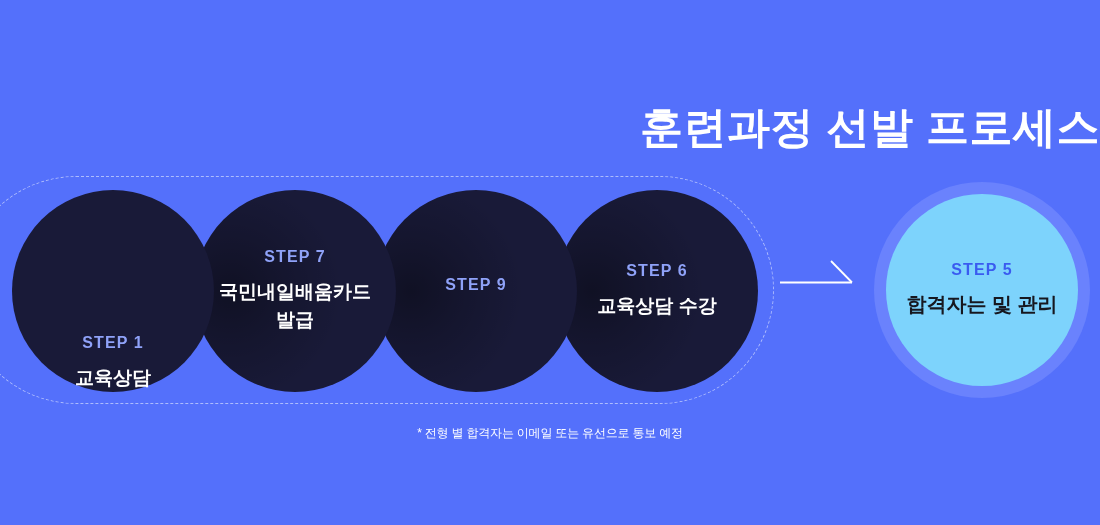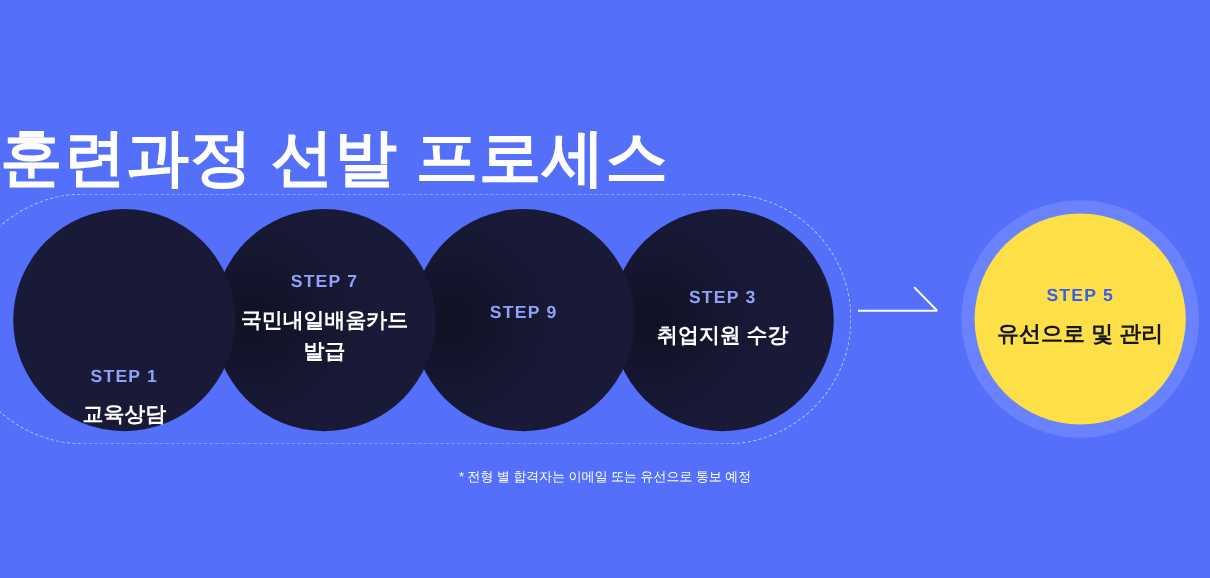--- a/index.html
+++ b/index.html
@@ -22,22 +22,22 @@
     height: 525px;
     background: #5470fb;
   }
 
   
   .page-title {
     position: absolute;
     top: 74px;
     left: 0;
     width: 1100px;
-    text-align: left;
-    font-size: 57px;
+    text-align: right;
+    font-size: 43px;
     font-weight: 700;
     letter-spacing: 0.5px;
     color: #ffffff;
     line-height: 1.15;
     white-space: nowrap;
   }
 
   
   .dashed-capsule {
     position: absolute;
@@ -119,21 +119,21 @@
     background: #6a82fd;
     z-index: 6;
   }
   .circle-final {
     position: absolute;
     left: 886px;
     top: 194px;
     width: 192px;
     height: 192px;
     border-radius: 50%;
-    background: #fde047;
+    background: #7dd3fc;
     display: flex;
     flex-direction: column;
     align-items: center;
     justify-content: center;
     text-align: center;
     z-index: 7;
   }
   .circle-final .step-label {
     color: #3a5bf0;
     margin-bottom: 11px;
@@ -174,30 +174,30 @@
   <div class="circle-dark c2">
     <div class="step-label">STEP 7</div>
     <div class="step-title">국민내일배움카드 발급</div>
   </div>
 
   <div class="circle-dark c3">
     <div class="step-label">STEP 9</div>
   </div>
 
   <div class="circle-dark c4">
-    <div class="step-label">STEP 3</div>
-    <div class="step-title">취업지원 수강</div>
+    <div class="step-label">STEP 6</div>
+    <div class="step-title">교육상담 수강</div>
   </div>
 
   <svg class="arrow" viewBox="0 0 76 36">
     <line x1="0" y1="24.5" x2="72" y2="24.5" stroke="#ffffff" stroke-width="1.8"></line>
     <line x1="51" y1="3" x2="72" y2="24.5" stroke="#ffffff" stroke-width="1.8"></line>
   </svg>
 
   <div class="circle-final-ring"></div>
   <div class="circle-final">
     <div class="step-label">STEP 5</div>
-    <div class="step-title">유선으로 및 관리</div>
+    <div class="step-title">합격자는 및 관리</div>
   </div>
 
   <div class="footnote">* 전형 별 합격자는 이메일 또는 유선으로 통보 예정</div>
 
 </div>
 
 </body></html>

